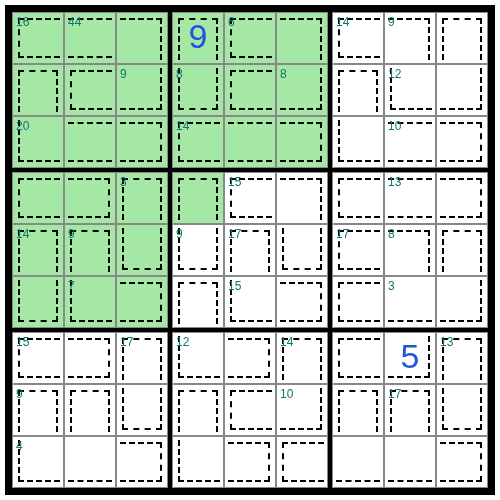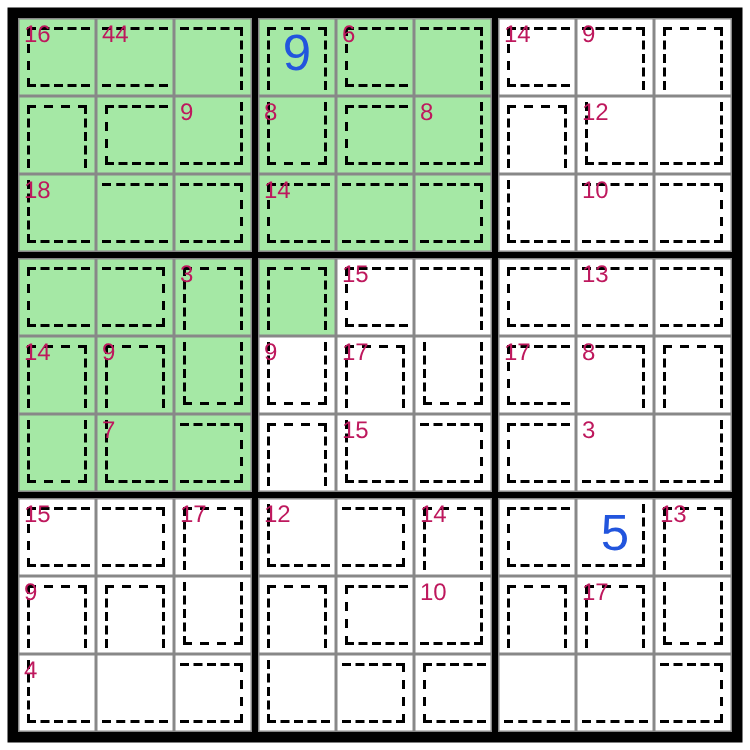--- a/index.html
+++ b/index.html
@@ -23,22 +23,22 @@
   .cell {
     position: relative;
     border: 1px solid #888;
     box-sizing: border-box;
   }
   .cell.hl { background: #a5e8a5; }
   .cage-label {
     position: absolute;
     top: 2px; left: 3px;
     font-family: Arial, sans-serif;
-    font-size: 16px;
-    color: #be185d;
+    font-size: 12px;
+    color: #0f766e;
     z-index: 2;
   }
   .entry {
     position: absolute;
     top: 50%; left: 50%;
     transform: translate(-50%, -55%);
     font-family: Arial, sans-serif;
     font-size: 34px;
     color: #2255dd;
     z-index: 2;
@@ -77,21 +77,21 @@
       </div>
       <div class="cell hl">
         <div class="dash nr"></div>
       </div>
       <div class="cell hl">
         <div class="dash nt nl"></div>
         <div class="cage-label">9</div>
       </div>
       <div class="cell hl">
         <div class="dash nt nr"></div>
-        <div class="cage-label">18</div>
+        <div class="cage-label">20</div>
       </div>
       <div class="cell hl">
         <div class="dash nl nr"></div>
       </div>
       <div class="cell hl">
         <div class="dash nl"></div>
       </div>
     </div>
     <div class="box">
       <div class="cell hl">

